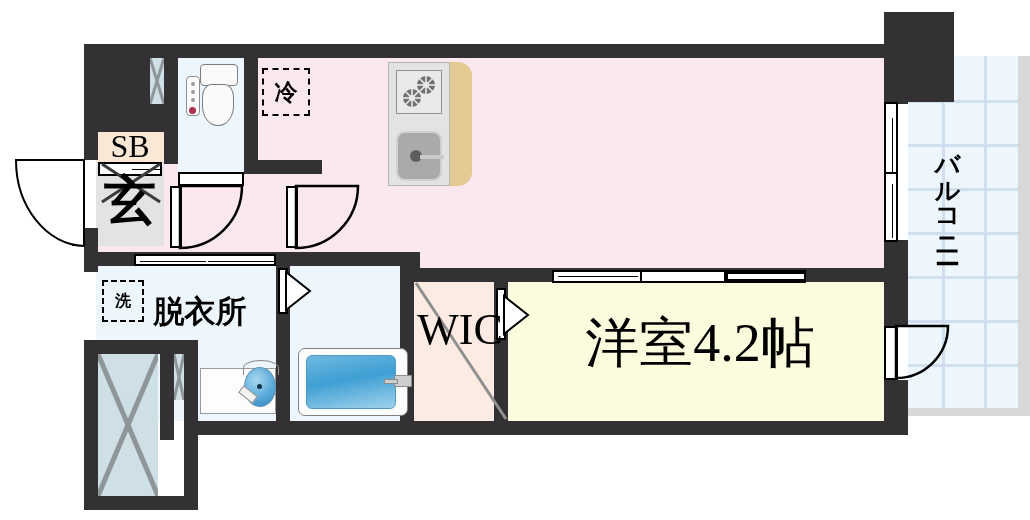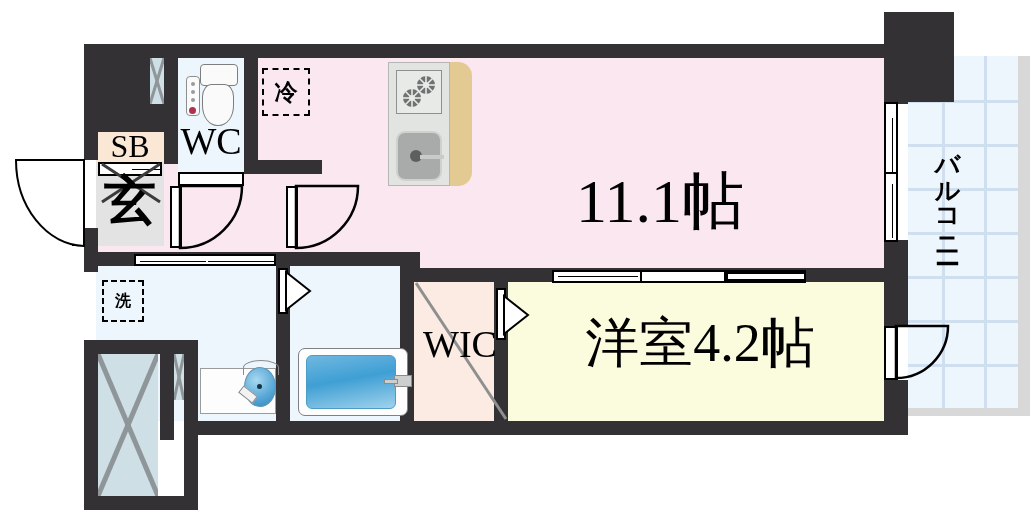--- a/index.html
+++ b/index.html
@@ -319,27 +319,26 @@
   </div>
   <div class="slide-frame" style="left:884px;top:172px;width:14px;height:70px;">
     <div class="slide-line" style="left:6px;top:10px;width:1px;height:54px;background:#000;"></div>
   </div>
 
   <div class="leaf" style="left:884px;top:326px;width:14px;height:54px;"></div>
   <svg class="diag" style="left:896px;top:326px;width:56px;height:56px;">
     <path d="M 0 0 L 52 0 A 52 52 0 0 1 0 52 Z" fill="none" stroke="#000" stroke-width="2.5"></path>
   </svg>
 
-  <div class="label" style="left:528px;top:170px;width:264px;font-size:62px;">11.1帖</div>
 
   <div class="label" style="left:530px;top:316px;width:340px;font-size:54px;">洋室4.2帖</div>
 
-  <div class="label" style="left:412px;top:325px;width:96px;font-size:38px;">WIC</div>
-
-
-
-  <div class="label" style="left:178px;top:122px;width:66px;font-size:38px;">WC</div>
+  <div class="label" style="left:412px;top:308px;width:96px;font-size:44px;">WIC</div>
+
+  <div class="label jp" style="left:138px;top:296px;width:124px;font-size:31px;">脱衣所</div>
+
+
 
   <div class="label jp" style="left:96px;top:174px;width:68px;font-size:52px;">玄</div>
 
   <div class="label" style="left:96px;top:130px;width:68px;font-size:32px;">SB</div>
 
 </div>
 
 </body></html>

